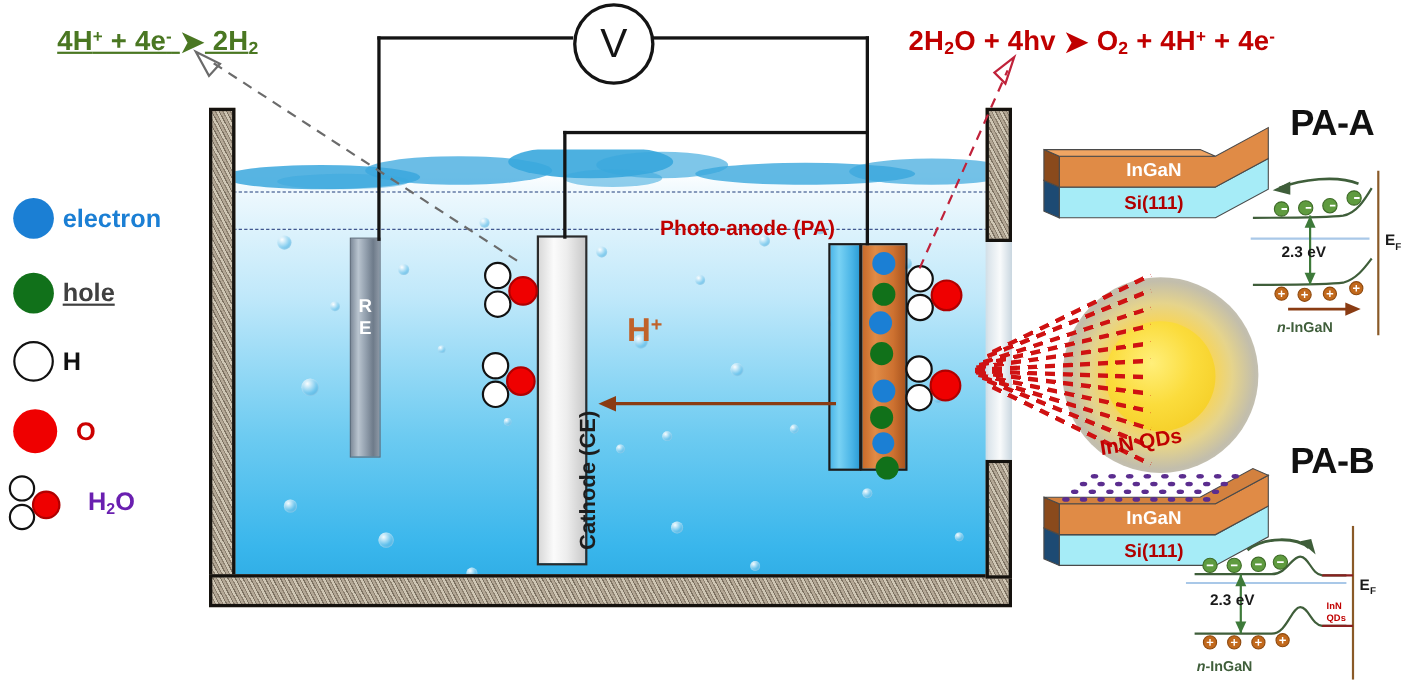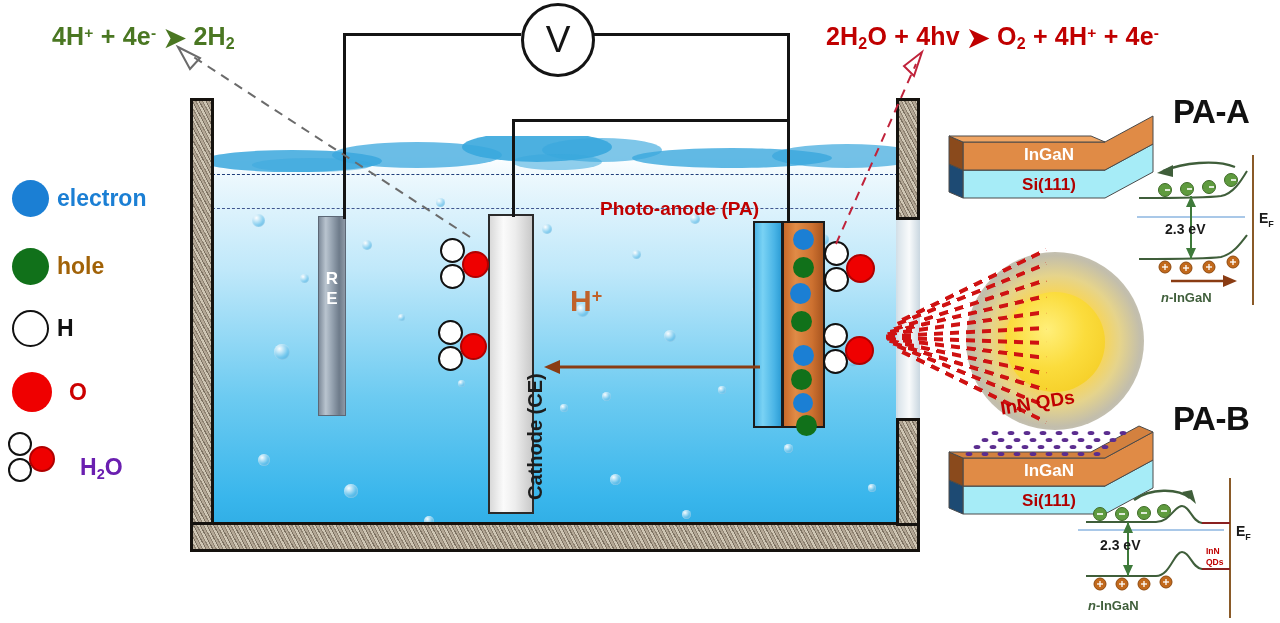--- a/index.html
+++ b/index.html
@@ -78,45 +78,45 @@
       background:radial-gradient(circle at 42% 38%,#ffef7a 0%,#fbdc3c 45%,#f2c81d 100%);}
   .ray{position:absolute;height:4px;background:repeating-linear-gradient(90deg,#cf1212 0 9px,transparent 9px 16px);}
 
   
   .slab-label{position:absolute;font-weight:bold;white-space:nowrap;}
   .pa-title{position:absolute;font-weight:bold;font-size:33px;color:#111;letter-spacing:-.5px;}
 </style>
 </head>
 <body>
 
-<div class="abs eq eq-green nosel" id="eq-cathode" style="left:52px;top:20px;">
+<div class="abs eq eq-green nosel" id="eq-cathode" style="left:52px;top:20px;text-decoration:underline;">
   4H<sup>+</sup> + 4e<sup>-</sup> <span class="arrow-g">➤</span> 2H<sub>2</sub>
 </div>
 
 <div class="abs eq eq-red nosel" id="eq-anode" style="left:826px;top:20px;">
   2H<sub>2</sub>O + 4hv <span class="arrow-g">➤</span> O<sub>2</sub> + 4H<sup>+</sup> + 4e<sup>-</sup>
 </div>
 
 <div class="lg-row" style="left:12px;top:180px;">
   <span class="lg-dot" style="width:37px;height:37px;background:#1b7fd4;"></span>
   <span class="lg-label" style="color:#1b7fd4;">electron</span>
 </div>
 <div class="lg-row" style="left:12px;top:248px;">
   <span class="lg-dot" style="width:37px;height:37px;background:#11711a;"></span>
-  <span class="lg-label" style="color:#a16207;">hole</span>
+  <span class="lg-label" style="color:#404040;text-decoration:underline;">hole</span>
 </div>
 <div class="lg-row" style="left:12px;top:310px;">
   <span class="lg-dot" style="width:37px;height:37px;background:#fff;border:2.6px solid #111;box-sizing:border-box;"></span>
   <span class="lg-label" style="color:#111;">H</span>
 </div>
 <div class="lg-row" style="left:12px;top:372px;">
   <span class="lg-dot" style="width:40px;height:40px;background:#ef0000;"></span>
   <span class="lg-label" style="color:#cc0000;margin-left:17px;">O</span>
 </div>
-<div class="lg-row" style="left:8px;top:432px;align-items:flex-end;">
+<div class="lg-row" style="left:8px;top:432px;">
   <span class="abs" style="position:relative;width:62px;height:50px;display:inline-block;">
     <span class="atomH" style="left:0px;top:0px;width:24px;height:24px;"></span>
     <span class="atomH" style="left:0px;top:26px;width:24px;height:24px;"></span>
     <span class="atomO" style="left:21px;top:14px;width:26px;height:26px;"></span>
   </span>
   <span class="lg-label" style="color:#6a1fb0;margin-left:10px;">
     <span>H</span><sub>2</sub><span>O</span>
   </span>
 </div>
 

